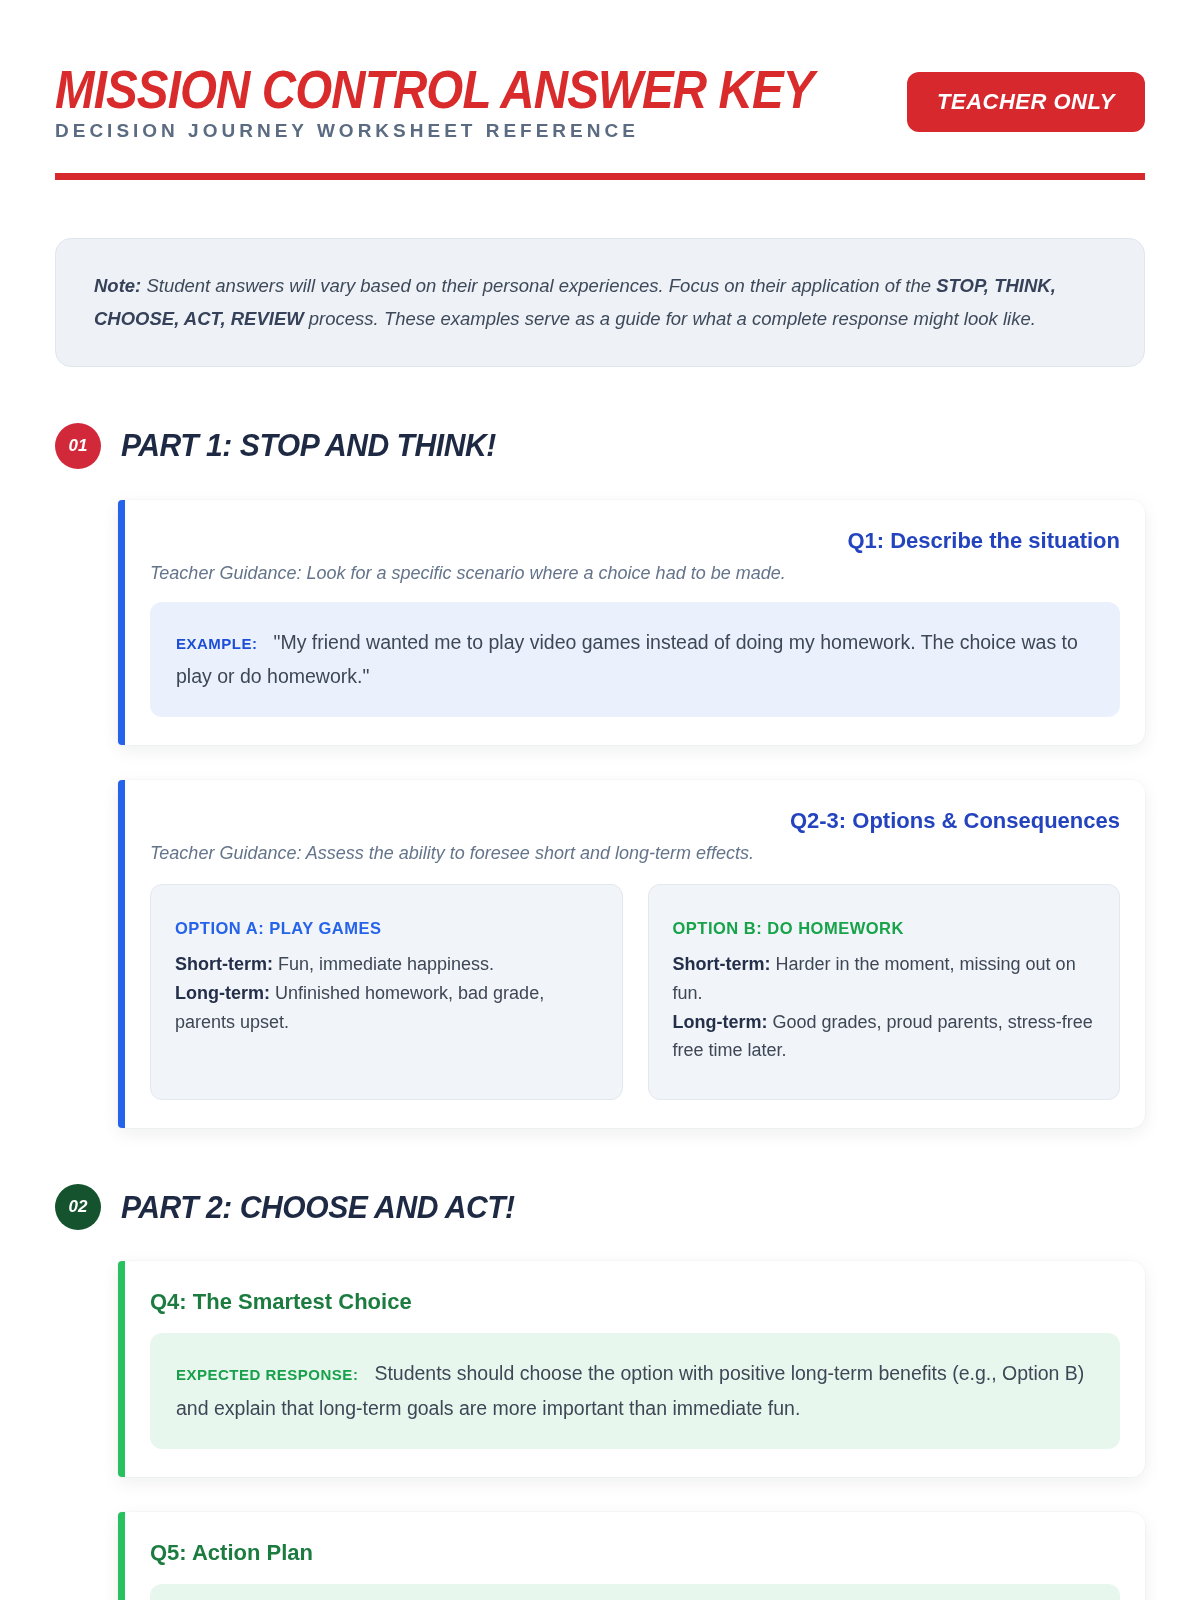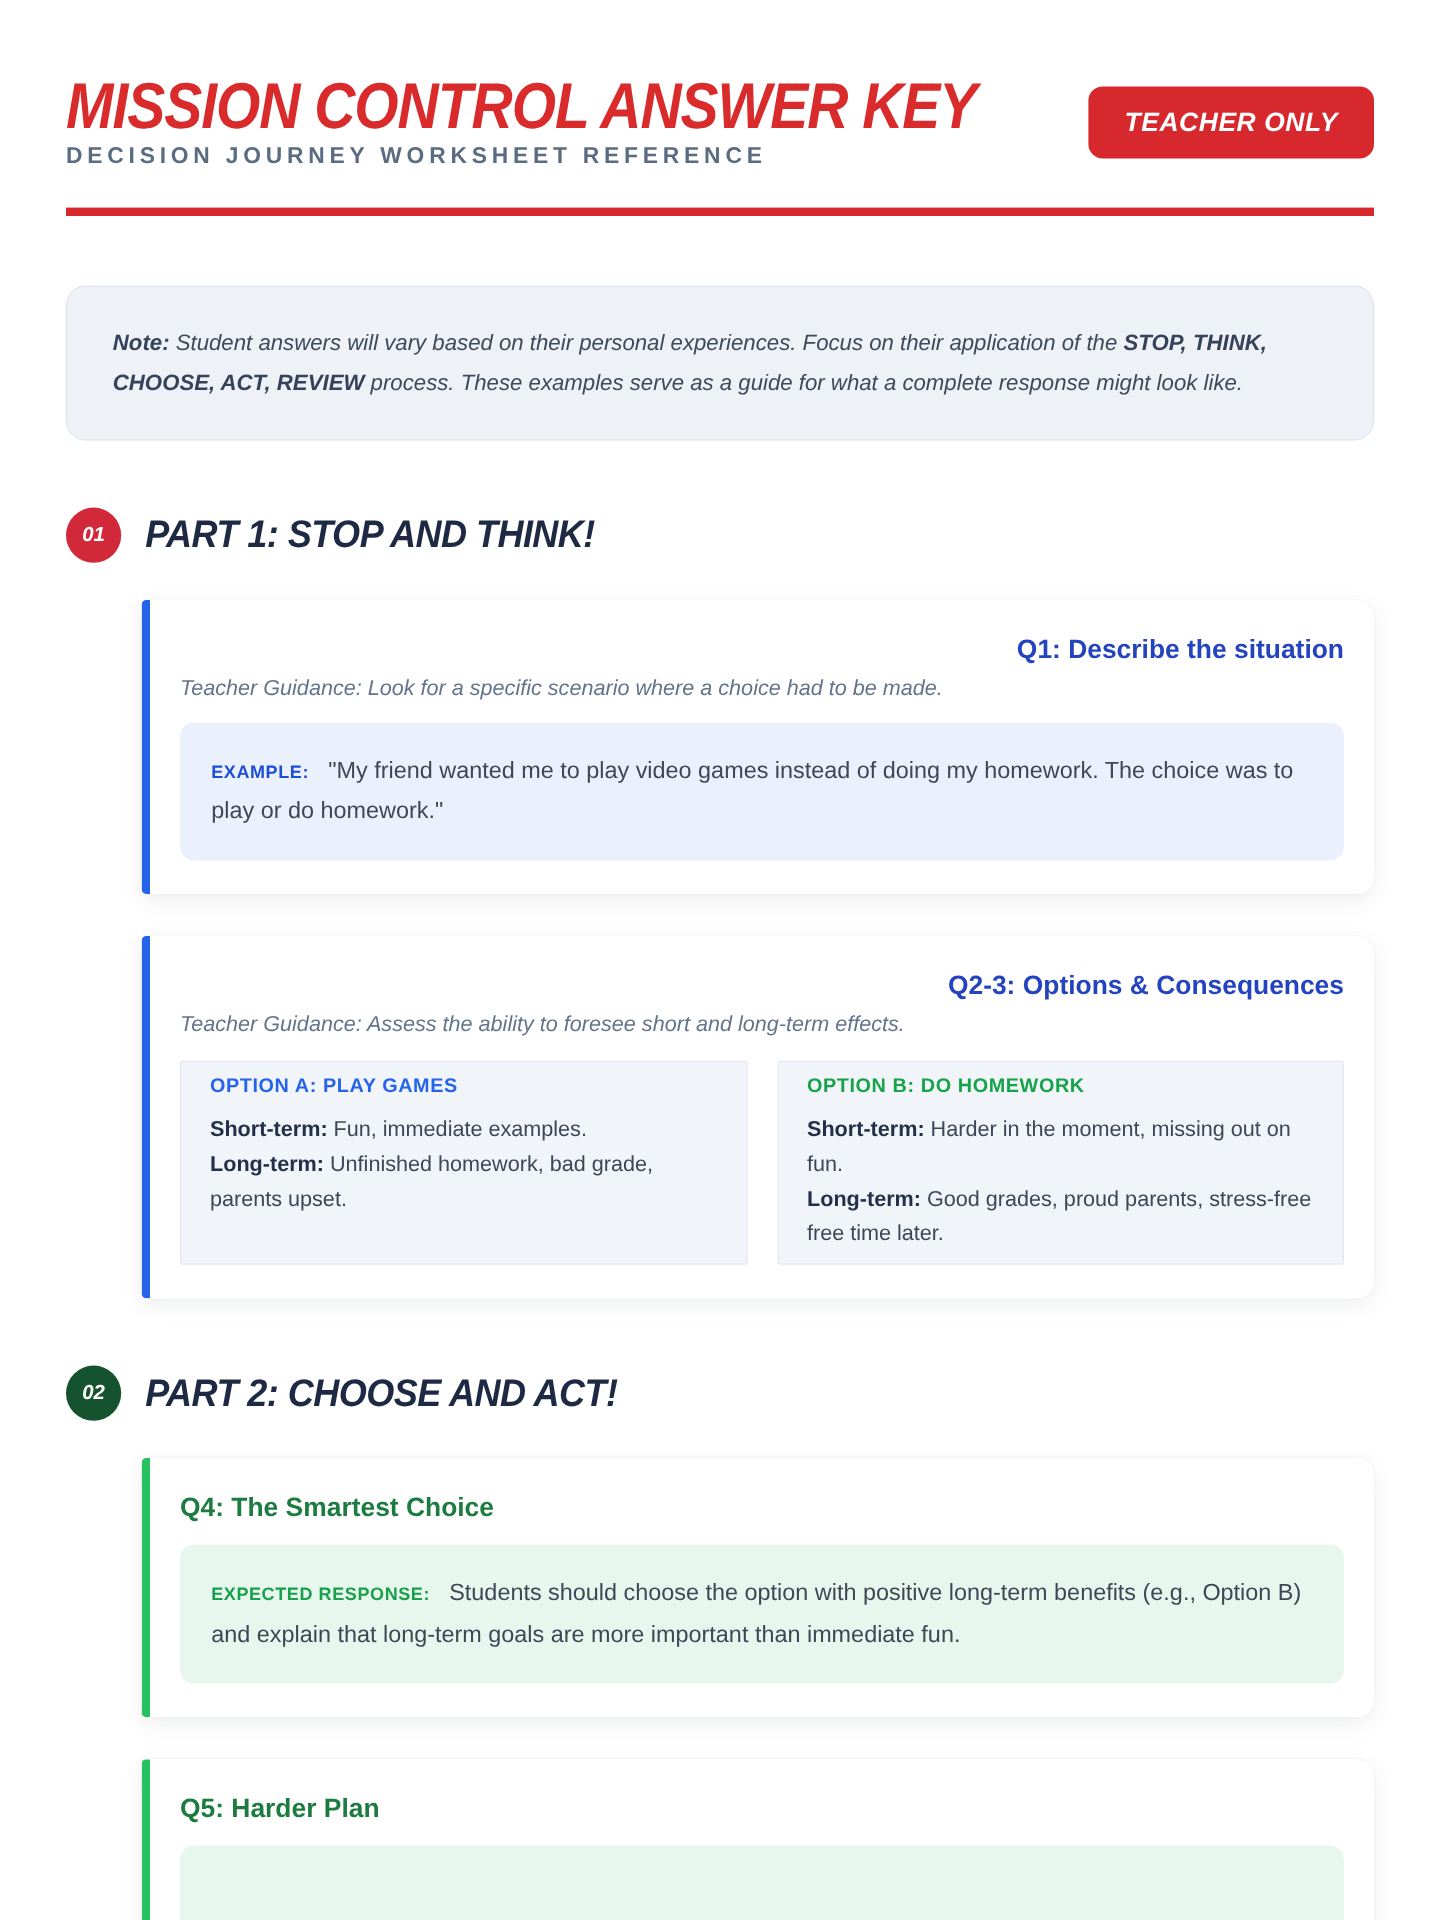--- a/index.html
+++ b/index.html
@@ -144,22 +144,22 @@
   .options-row {
     display: flex;
     gap: 25px;
     margin-top: 20px;
     align-items: stretch;
   }
   .option-box {
     flex: 1 1 0;
     background: #f1f4f8;
     border: 1px solid #e3e8ef;
-    border-radius: 2px;
-    padding: 11px 24px;
+    border-radius: 12px;
+    padding: 34px 24px;
   }
   .option-title {
     font-size: 16.5px;
     font-weight: 700;
     letter-spacing: 0.5px;
     margin-bottom: 12px;
   }
   .option-title.blue { color: #2563eb; }
   .option-title.green { color: #16a34a; }
   .option-text { font-size: 18px; line-height: 1.6; color: #3e4756; }
@@ -196,21 +196,21 @@
     </div>
   </div>
 
   <div class="card blue-accent">
     <div class="q-title blue">Q2-3: Options &amp; Consequences</div>
     <div class="guidance">Teacher Guidance: Assess the ability to foresee short and long-term effects.</div>
     <div class="options-row">
       <div class="option-box">
         <div class="option-title blue">OPTION A: PLAY GAMES</div>
         <div class="option-text">
-          <b>Short-term:</b><span> Fun, immediate examples.</span><br>
+          <b>Short-term:</b><span> Fun, immediate happiness.</span><br>
           <b>Long-term:</b><span> Unfinished homework, bad grade, parents upset.</span>
         </div>
       </div>
       <div class="option-box">
         <div class="option-title green">OPTION B: DO HOMEWORK</div>
         <div class="option-text">
           <b>Short-term:</b><span> Harder in the moment, missing out on fun.</span><br>
           <b>Long-term:</b><span> Good grades, proud parents, stress-free free time later.</span>
         </div>
       </div>
@@ -223,17 +223,17 @@
   </div>
 
   <div class="card green-accent">
     <div class="q-title green">Q4: The Smartest Choice</div>
     <div class="answer-box green">
       <span class="answer-label green">EXPECTED RESPONSE:</span><span>Students should choose the option with positive long-term benefits (e.g., Option B) and explain that long-term goals are more important than immediate fun.</span>
     </div>
   </div>
 
   <div class="card green-accent">
-    <div class="q-title green">Q5: Harder Plan</div>
+    <div class="q-title green">Q5: Action Plan</div>
     <div class="answer-box green q5-box"></div>
   </div>
 
 </div>
 
 </body></html>

